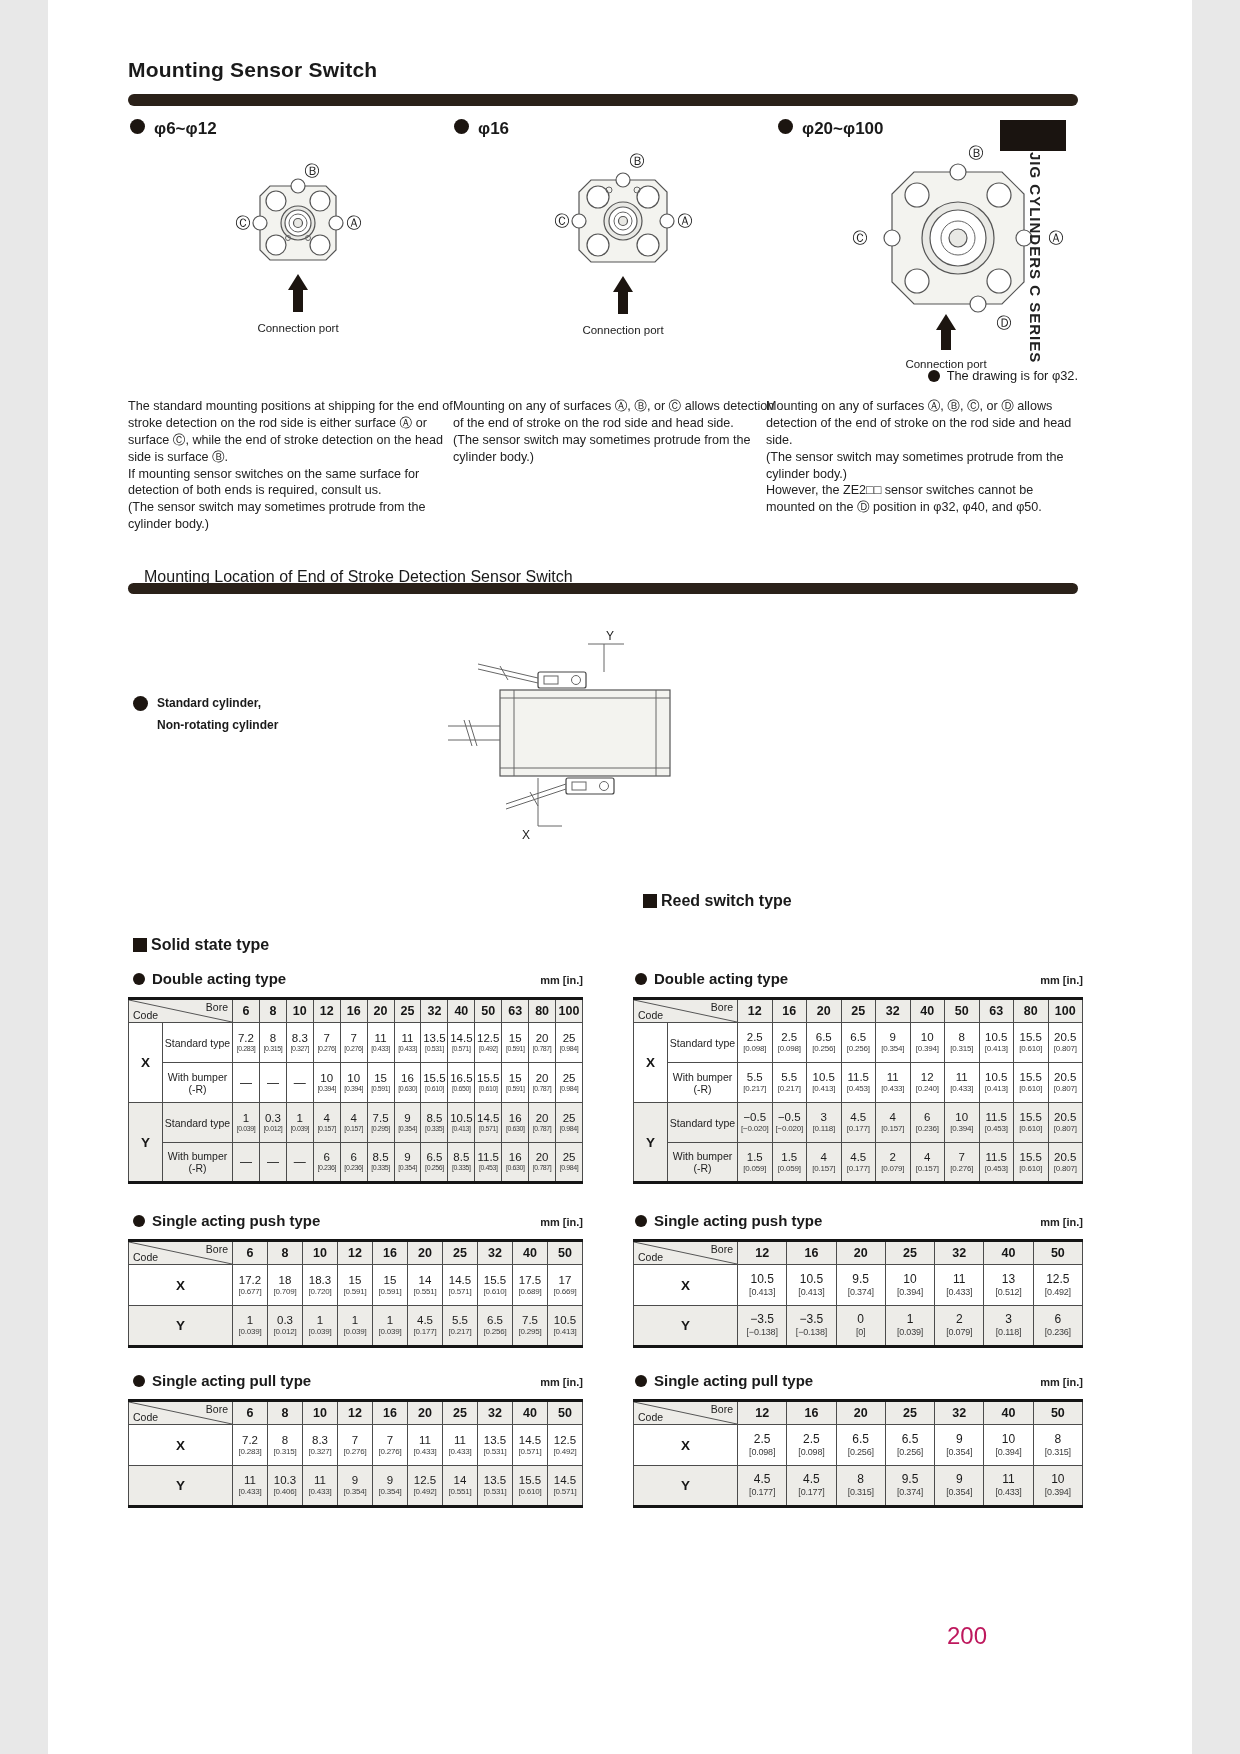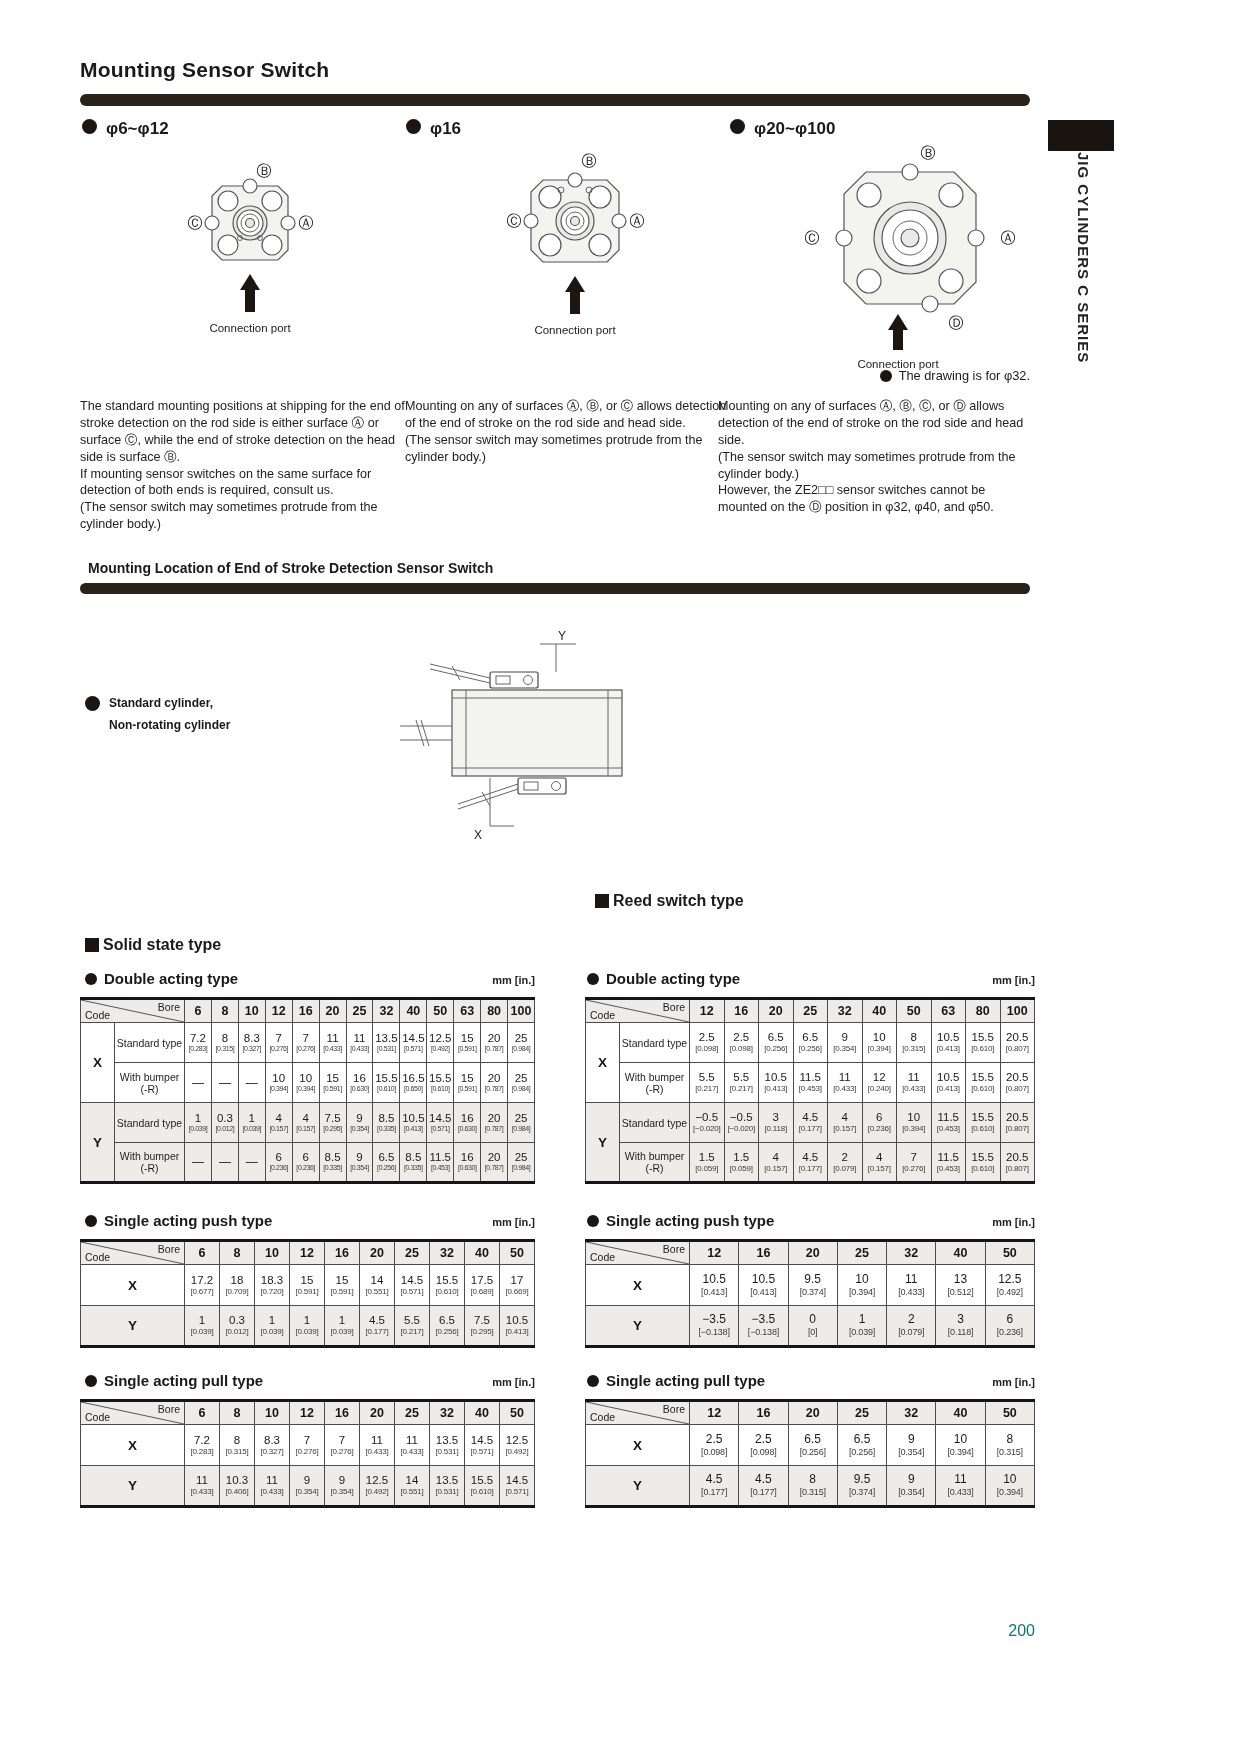--- a/index.html
+++ b/index.html
@@ -1,32 +1,32 @@
 <!DOCTYPE html>
 <html><head>
 <meta charset="utf-8">
 <style>
   html,body{margin:0;padding:0;background:#e8e8e8;}
-  .page{position:relative;width:1240px;height:1754px;background:#ffffff;margin:0 auto;
+  .page{position:relative;width:1144px;height:1754px;background:#ffffff;margin:0 auto;
         font-family:"Liberation Sans",sans-serif;color:#1a1a1a;overflow:hidden;}
   .abs{position:absolute;}
 
   .title{font-size:21px;font-weight:bold;letter-spacing:.2px;margin:0;}
   .bar{background:#2a2119;height:12px;border-radius:7px;}
 
   .bullet-head{display:flex;align-items:flex-start;gap:9px;font-weight:bold;font-size:17px;}
   .dot{width:15px;height:15px;border-radius:50%;background:#1c1510;flex:0 0 auto;}
   .dot.sm{width:12px;height:12px;}
   .sq{width:14px;height:14px;background:#1c1510;display:inline-block;margin-right:4px;flex:0 0 auto;}
 
   .desc{font-size:12.6px;line-height:1.34;white-space:pre-line;color:#222;}
   .note-right{font-size:12.5px;display:flex;justify-content:flex-end;align-items:center;gap:7px;font-weight:bold;}
   .note-right .dot{width:12px;height:12px;}
 
-  .sec2-title{font-size:14px;font-weight:bold;margin:8px;}
+  .sec2-title{font-size:16px;font-weight:normal;margin:16px;}
   .intro{font-size:13px;line-height:1.55;color:#222;}
   .std-cyl{font-size:12px;font-weight:bold;line-height:1.8;}
   .std-cyl .line2{margin-left:24px;}
 
   .group-title{display:flex;align-items:center;font-size:16px;font-weight:bold;}
   .tbl-head{display:flex;align-items:center;gap:7px;font-size:15px;font-weight:bold;position:absolute;}
   .unit{position:absolute;right:0;bottom:1px;font-size:11px;font-weight:bold;color:#222;}
 
   .tbl-wrap table{border-collapse:collapse;width:100%;table-layout:fixed;
         border-top:3px solid #151515;border-bottom:3px solid #151515;background:#fff;}
@@ -44,21 +44,21 @@
   .tbl-single tbody tr{height:41px;}
   .val-cell .v{font-size:11.5px;line-height:1.15;color:#1b1b1b;}
   .val-cell .i{font-size:8px;line-height:1.2;color:#3c3c3c;letter-spacing:-.2px;}
   .tbl-cols-13 .val-cell .i{font-size:7px;letter-spacing:-.4px;}
   .tbl-cols-7 .val-cell .i{font-size:9px;}
   .tbl-cols-7 .val-cell .v{font-size:12px;}
   .dash{font-size:12px;color:#222;}
 
   .side-tab{background:#1a1410;}
   .side-text{writing-mode:vertical-rl;font-size:15px;font-weight:bold;letter-spacing:1px;color:#222;}
-  .page-num{font-size:16px;color:#0f766e;}
+  .page-num{font-size:24px;color:#be185d;}
   svg .fl{fill:#f3f3ef;stroke:#555;stroke-width:1.2;}
   svg .hole{fill:#ffffff;stroke:#555;stroke-width:1.2;}
   svg .boss{fill:#e9e9e5;stroke:#555;stroke-width:1.2;}
   svg .lbl{font-family:"Liberation Sans",sans-serif;font-size:15px;fill:#222;}
   svg .cap{font-family:"Liberation Sans",sans-serif;font-size:11.5px;fill:#222;}
   svg .dim{font-family:"Liberation Sans",sans-serif;font-size:12px;fill:#222;}
   svg .arrow{fill:#1c1510;}
   svg .thin{stroke:#666;stroke-width:1;fill:none;}
   svg .switch{fill:#fff;stroke:#444;stroke-width:1.2;}
 </style>

